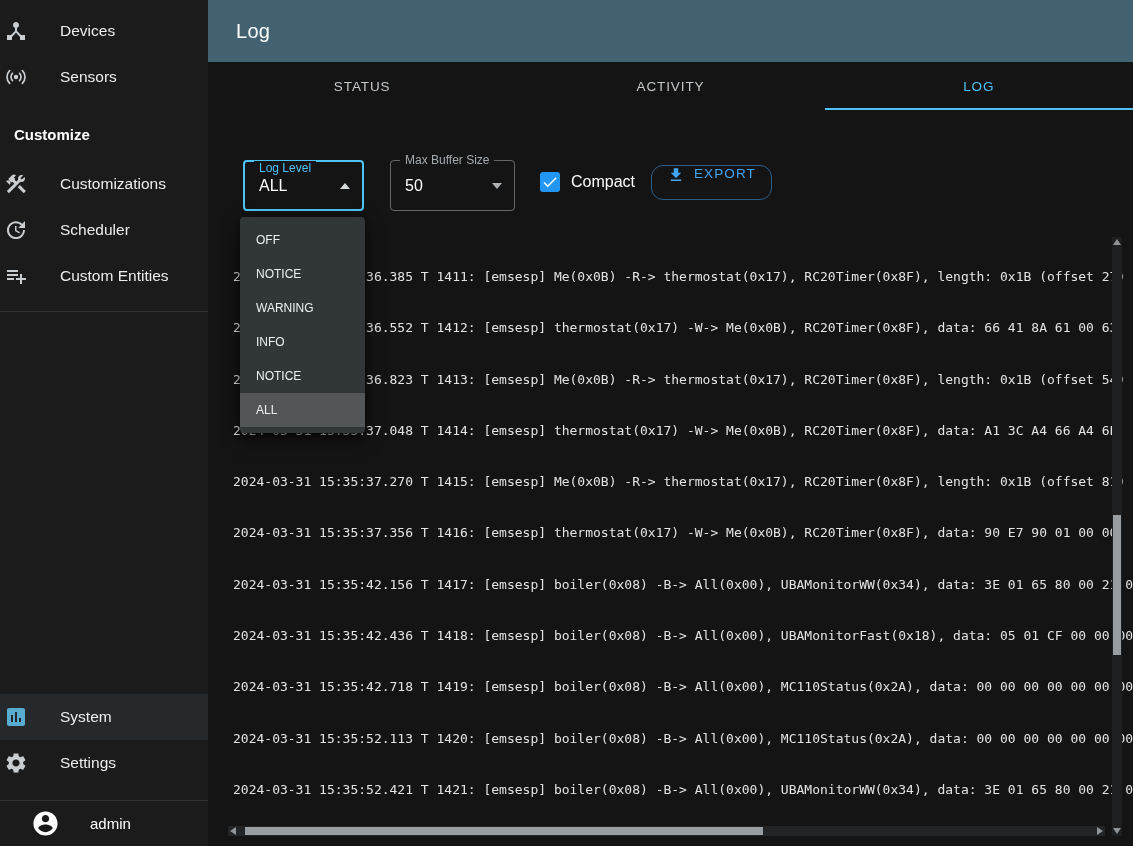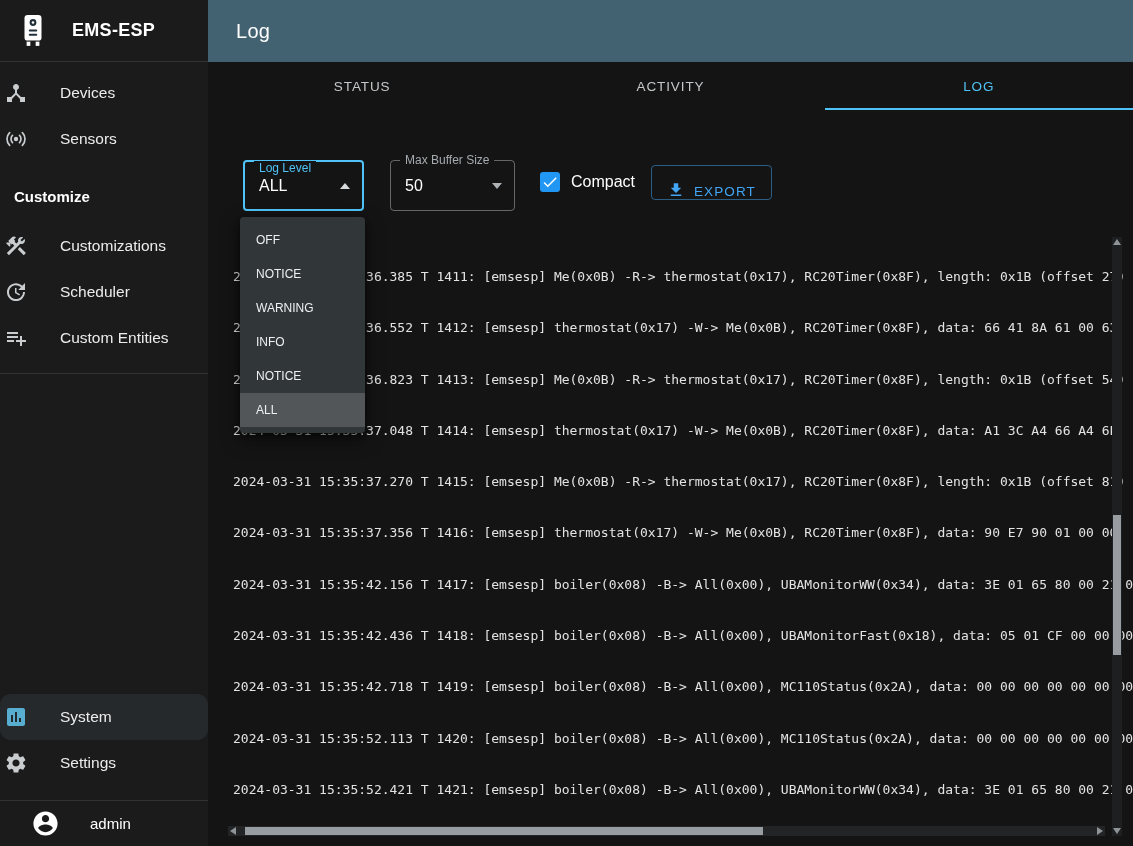--- a/index.html
+++ b/index.html
@@ -10,21 +10,21 @@
 
 .sidebar{width:208px;flex-shrink:0;background:#1b1b1b;display:flex;flex-direction:column;z-index:30;}
 .sb-header{height:62px;flex-shrink:0;display:flex;align-items:center;padding-left:20px;border-bottom:1px solid rgba(255,255,255,0.1);}
 .sb-logo{width:26px;height:34px;display:block;}
 .sb-title{margin-left:26px;font-size:18px;font-weight:700;letter-spacing:.3px;}
 .nav-group{padding-top:8px;}
 .nav-item{height:46px;display:flex;align-items:center;padding-left:4px;cursor:pointer;color:#c9cdd0;}
 .nav-item .icon{width:24px;height:24px;flex-shrink:0;color:#c9cdd0;}
 .nav-item .icon svg{width:24px;height:24px;display:block;}
 .nav-label{margin-left:32px;font-size:15.5px;color:#ececec;white-space:nowrap;}
-.nav-item.selected{background:#26292c;border-radius:11px;}
+.nav-item.selected{background:#26292c;}
 .nav-item.selected .icon{color:#57aed0;}
 .section-label{margin:26px 0 0 14px;font-size:15px;font-weight:700;color:#fff;}
 .group-customize{margin-top:18px;padding-top:0;}
 .sb-divider{border-top:1px solid rgba(255,255,255,0.1);margin-top:12px;}
 .sb-divider.bottom{margin-top:14px;}
 .sb-spacer{flex:1;}
 .sb-user{height:45px;display:flex;align-items:center;padding-left:31px;cursor:pointer;}
 .sb-user .icon{width:29px;height:29px;color:#fff;}
 .sb-user .icon svg{width:29px;height:29px;display:block;}
 .sb-user-label{margin-left:30px;font-size:15px;}
@@ -48,21 +48,21 @@
 .select-value{position:absolute;left:14px;top:50%;transform:translateY(-50%);font-size:16px;color:#fff;}
 .select-arrow{position:absolute;right:12px;top:50%;margin-top:-3px;width:0;height:0;border-left:5.5px solid transparent;border-right:5.5px solid transparent;}
 .select-arrow.up{border-bottom:6px solid #d7dadc;}
 .select-arrow.down{border-top:6px solid #aeb2b5;}
 #log-level{left:35px;top:160px;width:121px;}
 #max-buffer{left:182px;top:160px;width:125px;}
 .compact-wrap{position:absolute;left:332px;top:160px;height:43px;display:flex;align-items:center;cursor:pointer;}
 .checkbox{width:20px;height:20px;border-radius:3px;background:#2196f3;display:flex;align-items:center;justify-content:center;}
 .checkbox svg{width:18px;height:18px;fill:#fff;display:block;}
 .compact-label{margin-left:11px;font-size:16px;font-weight:500;}
-.export-btn{position:absolute;left:443px;top:165px;height:35px;display:flex;align-items:flex-end;gap:9px;padding:0 15px;background:transparent;border:1px solid rgba(66,165,245,0.5);border-radius:4px;color:#42a5f5;font-family:inherit;font-size:13.5px;font-weight:500;letter-spacing:1.1px;cursor:pointer;}
+.export-btn{position:absolute;left:443px;top:165px;height:35px;display:flex;align-items:flex-start;gap:9px;padding:0 15px;background:transparent;border:1px solid rgba(66,165,245,0.5);border-radius:12px;color:#42a5f5;font-family:inherit;font-size:13.5px;font-weight:500;letter-spacing:1.1px;cursor:pointer;}
 .export-btn svg{width:18px;height:18px;fill:#42a5f5;display:block;}
 
 
 .log{position:absolute;left:25px;top:236px;width:900px;height:592px;overflow:hidden;font-family:"DejaVu Sans Mono","Liberation Mono",monospace;font-size:13px;color:#e3e3e3;white-space:pre;z-index:1;}
 .log-line{height:21.3px;line-height:21.3px;}
 
 
 .menu{position:absolute;left:32px;top:217px;width:125px;padding:6px 0;background:#313639;border-radius:4px;box-shadow:0 6px 18px rgba(0,0,0,0.55),0 2px 5px rgba(0,0,0,0.4);z-index:20;}
 .menu-item{height:34px;display:flex;align-items:center;padding-left:16px;font-size:12px;color:#eef0f1;cursor:pointer;}
 .menu-item.selected{background:rgba(255,255,255,0.16);}
@@ -77,32 +77,20 @@
 .scroll-arrow.right{right:2px;top:1px;border-top:4px solid transparent;border-bottom:4px solid transparent;border-left:6px solid #8e9498;}
 .scroll-arrow.up{left:1px;top:2px;border-left:4px solid transparent;border-right:4px solid transparent;border-bottom:6px solid #8e9498;}
 .scroll-arrow.down{left:1px;bottom:2px;border-left:4px solid transparent;border-right:4px solid transparent;border-top:6px solid #8e9498;}
 </style>
 </head>
 <body>
 
 <div class="page">
 
   <aside class="sidebar">
-    <div class="sb-header">
-      <svg class="sb-logo" viewBox="0 0 24 32">
-        <rect x="4" y="1" width="16" height="24" rx="3" fill="#ffffff"></rect>
-        <circle cx="12" cy="8" r="3.2" fill="#20313a"></circle>
-        <circle cx="12" cy="8" r="1.2" fill="#ffffff"></circle>
-        <rect x="8" y="14.5" width="8" height="2" rx="1" fill="#20313a"></rect>
-        <rect x="8" y="18.5" width="8" height="2" rx="1" fill="#20313a"></rect>
-        <rect x="6" y="26" width="3.5" height="4" fill="#ffffff"></rect>
-        <rect x="14.5" y="26" width="3.5" height="4" fill="#ffffff"></rect>
-      </svg>
-      <div class="sb-title">EMS-ESP</div>
-    </div>
 
     <nav class="nav-group">
       <div class="nav-item">
         <span class="icon">
           <svg viewBox="0 0 24 24">
               <path fill="currentColor" d="M17 16l-4-4V8.82C14.16 8.4 15 7.3 15 6c0-1.66-1.34-3-3-3S9 4.34 9 6c0 1.3.84 2.4 2 2.82V12l-4 4H3v5h5v-3.05l4-4.2 4 4.2V21h5v-5h-4z"></path>
             </svg>
         </span>
         <span class="nav-label">Devices</span>
       </div>

